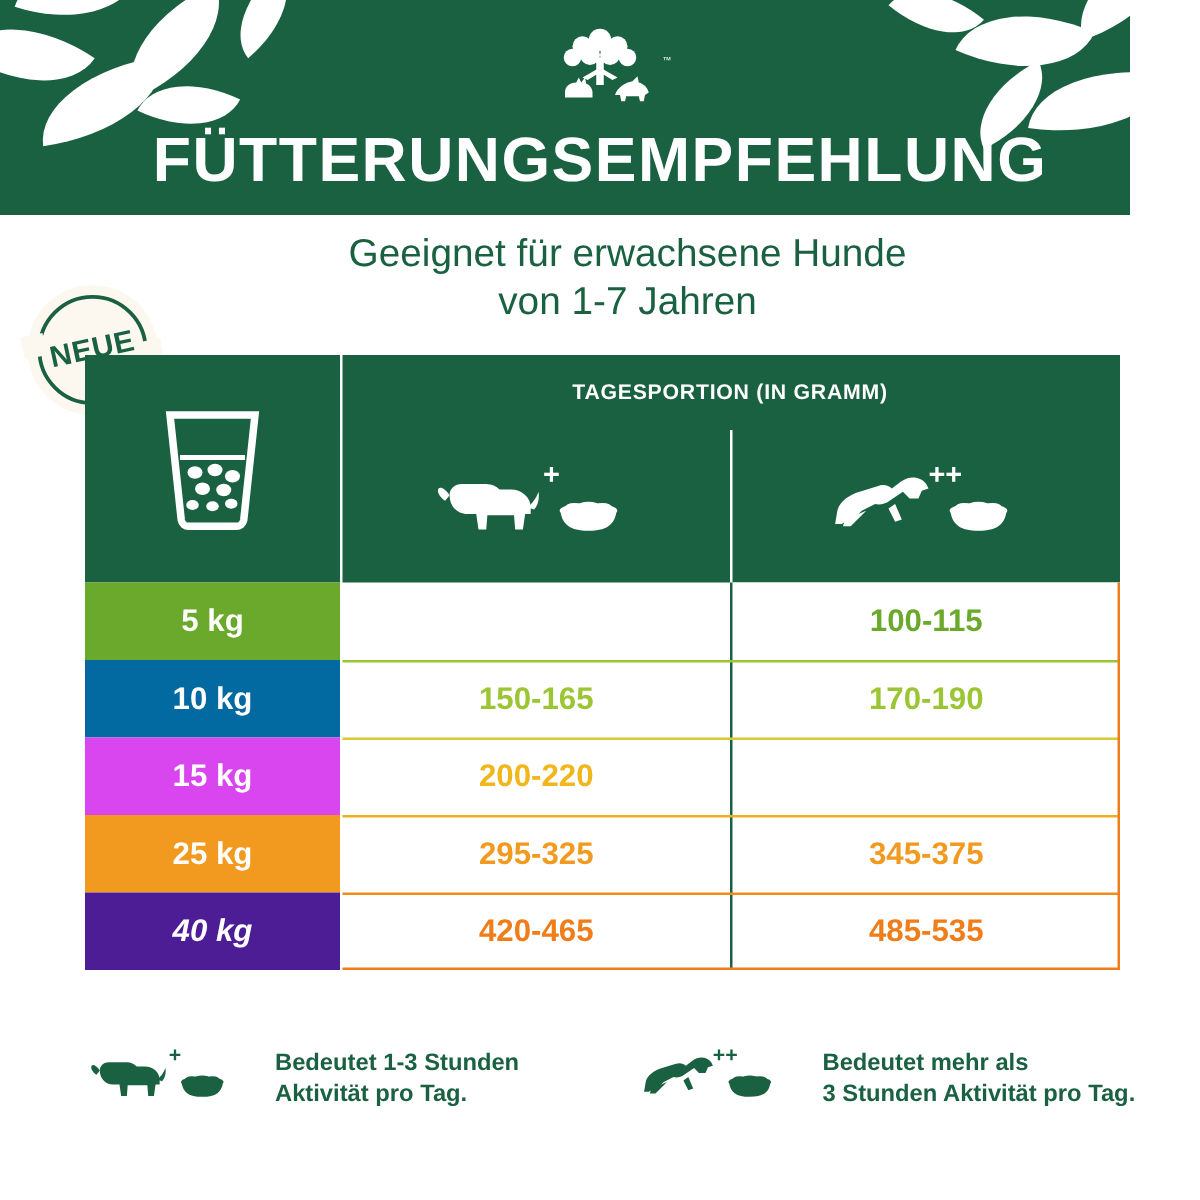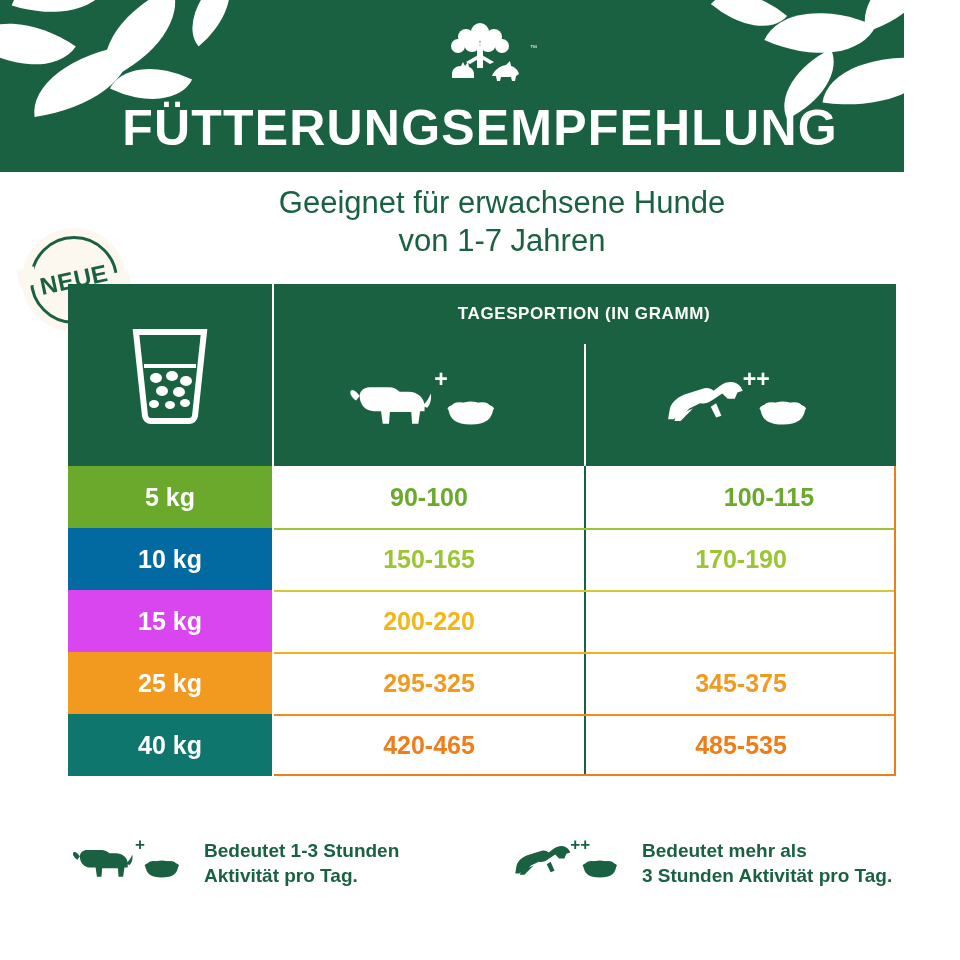--- a/index.html
+++ b/index.html
@@ -188,21 +188,21 @@
     display: flex;
     align-items: center;
   }
   .legend-text {
     color: #1a6141;
     font-size: 19px;
     font-weight: bold;
     line-height: 25px;
     margin-left: 14px;
   }
-  .legend-text span { display: block; }
+  .legend-text span { display: block; margin-left: 16px; }
 </style>
 </head>
 <body>
 
 <div class="banner">
 
   <div class="leaf" style="left:18px;top:-34px;width:86px;height:54px;transform:rotate(18deg);"></div>
   <div class="leaf" style="left:92px;top:4px;width:96px;height:58px;transform:rotate(-24deg);"></div>
   <div class="leaf" style="left:30px;top:52px;width:104px;height:58px;transform:rotate(-8deg);"></div>
   <div class="leaf" style="left:-24px;top:16px;width:92px;height:56px;transform:rotate(34deg);"></div>
@@ -315,24 +315,21 @@
         <ellipse cx="150" cy="41" rx="8" ry="4"></ellipse>
         <path d="M112 46 c2 10 8 16 25 16 c17 0 23-6 25-16 z"></path>
       </g>
       <text x="92" y="20" fill="#ffffff" font-size="26" font-weight="bold" font-family="Liberation Sans, sans-serif">++</text>
     </svg>
   </div>
 
   <div class="row-label" style="top:182px;background:#6aa92b;">
     <span>5 kg</span>
   </div>
-  <div class="row-val" style="left:206px;top:182px;width:310px;color:#6aa92b;">
-    <span>90-100</span>
-  </div>
-  <div class="row-val" style="left:518px;top:182px;width:310px;color:#6aa92b;margin-left:28px;">
+  <div class="row-val" style="left:518px;top:182px;width:310px;color:#6aa92b;">
     <span>100-115</span>
   </div>
 
   <div class="row-label" style="top:244px;background:#0369a1;">
     <span>10 kg</span>
   </div>
   <div class="row-val" style="left:206px;top:244px;width:310px;color:#9cc534;">
     <span>150-165</span>
   </div>
   <div class="row-val" style="left:518px;top:244px;width:310px;color:#9cc534;border-radius:19px;">
@@ -349,21 +346,21 @@
   <div class="row-label" style="top:368px;background:#f29a1f;">
     <span>25 kg</span>
   </div>
   <div class="row-val" style="left:206px;top:368px;width:310px;color:#f29a1f;">
     <span>295-325</span>
   </div>
   <div class="row-val" style="left:518px;top:368px;width:310px;color:#f29a1f;">
     <span>345-375</span>
   </div>
 
-  <div class="row-label" style="top:430px;background:#0f766e;">
+  <div class="row-label" style="top:430px;background:#4c1d95;font-style:italic;">
     <span>40 kg</span>
   </div>
   <div class="row-val" style="left:206px;top:430px;width:310px;color:#ef7d1a;">
     <span>420-465</span>
   </div>
   <div class="row-val" style="left:518px;top:430px;width:310px;color:#ef7d1a;">
     <span>485-535</span>
   </div>
 
   <div class="vline" style="left:516px;top:182px;height:310px;"></div>

